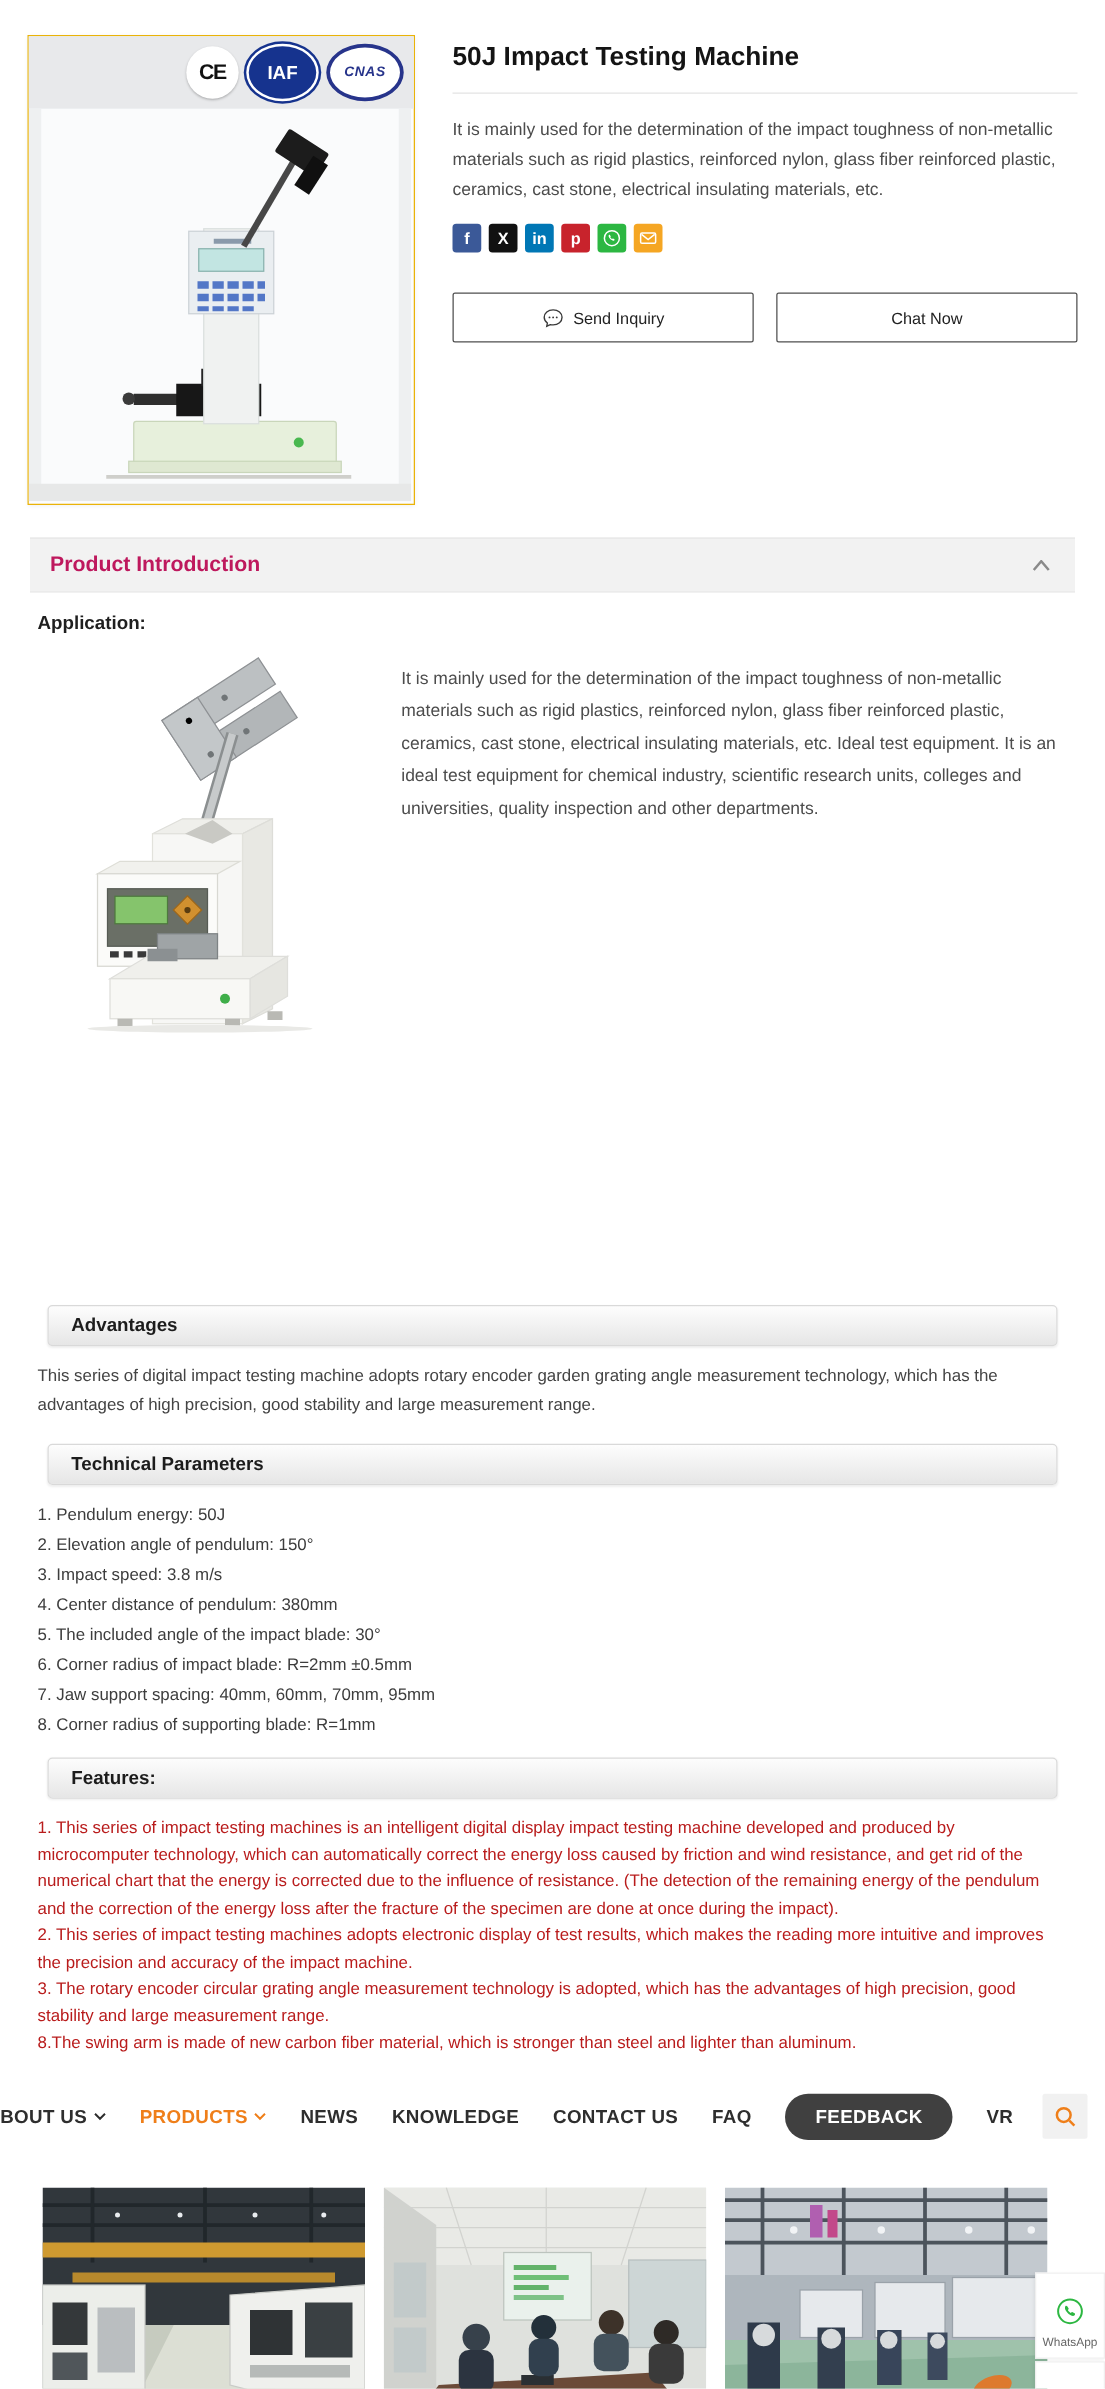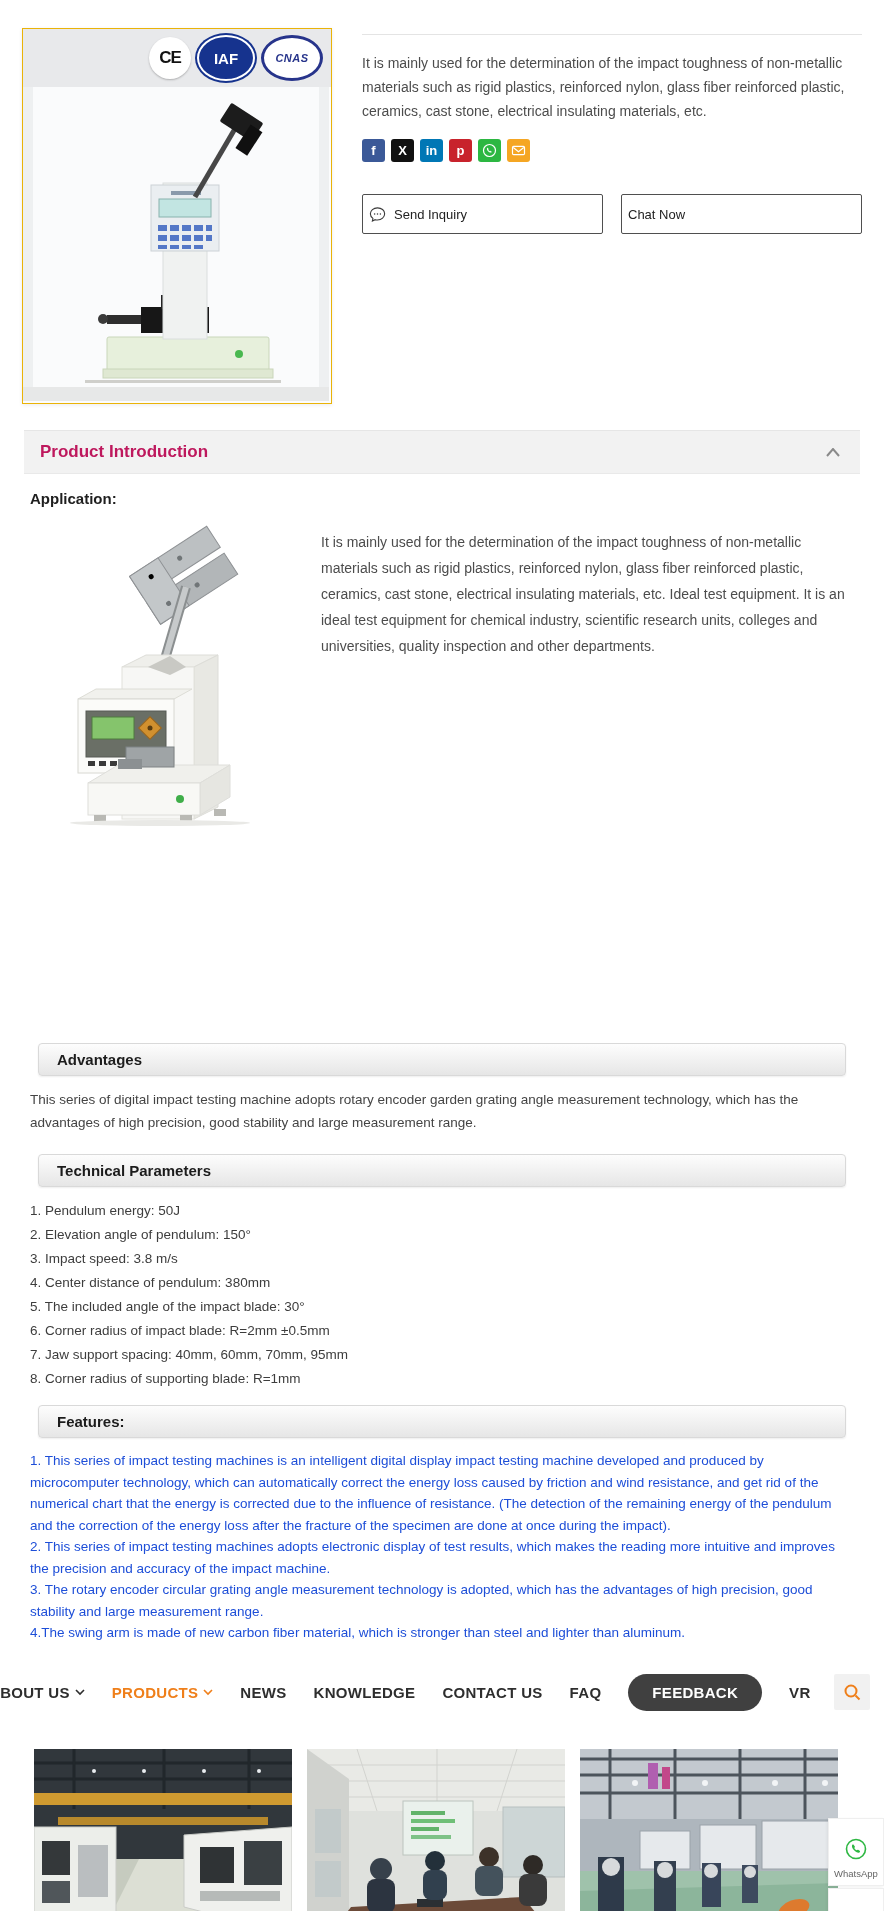--- a/index.html
+++ b/index.html
@@ -22,36 +22,36 @@
   .product-desc{margin:0;font-size:14px;line-height:24px;color:#4c4c4c;}
   .share-row{display:flex;gap:6px;margin-top:16px;}
   .share{width:23px;height:23px;border-radius:3px;display:flex;align-items:center;justify-content:center;color:#fff;font-size:13px;font-weight:bold;cursor:pointer;}
   .share.facebook{background:#3b5998;}
   .share.x-twitter{background:#111111;}
   .share.linkedin{background:#0077b5;}
   .share.pinterest{background:#c8232c;}
   .share.whatsapp{background:#2cb742;}
   .share.email{background:#f5a623;}
   .btn-row{display:flex;gap:18px;margin-top:32px;}
-  .outline-btn{flex:1;height:40px;background:#fff;border:1px solid #4f4f4f;border-radius:2px;display:flex;align-items:center;gap:8px;font-size:13px;color:#222;font-family:inherit;cursor:pointer;}
+  .outline-btn{flex:1;height:40px;background:#fff;border:1px solid #4f4f4f;border-radius:2px;display:flex;align-items:center;justify-content:center;gap:8px;font-size:13px;color:#222;font-family:inherit;cursor:pointer;}
   
   .intro-bar{margin:26px 24px 0 24px;height:42px;background:#f2f2f2;border-top:1px solid #e6e6e6;border-bottom:1px solid #e9e9e9;display:flex;align-items:center;justify-content:space-between;padding:0 16px;}
   .intro-title{font-size:17px;font-weight:bold;color:#be185d;}
   .collapse-toggle{background:none;border:none;cursor:pointer;padding:4px;}
   .content{padding:0 24px;}
   .subheader{margin:16px 14px 0 14px;background:linear-gradient(#fdfdfd,#e6e6e6);border:1px solid #d9d9d9;border-radius:4px;padding:7px 18px;font-size:15px;font-weight:bold;color:#1c1c1c;box-shadow:0 1px 2px rgba(0,0,0,.07);}
   .subheader.mt-lg{margin-top:212px;}
   .app-label{margin:16px 6px 8px 6px;font-size:15px;font-weight:bold;color:#1f1f1f;}
   .app-row{display:flex;margin:0 6px;}
   .app-figure{flex:0 0 235px;}
   .app-text{flex:1;margin-left:56px;font-size:14px;line-height:26px;color:#4c4c4c;}
   .body-text{margin:12px 6px 0 6px;font-size:13.5px;line-height:23px;color:#444;}
   .tech-list{list-style:none;margin:12px 6px 0 6px;padding:0;font-size:13.5px;line-height:24px;color:#3d3d3d;}
   .features-block{margin:12px 6px 0 6px;}
-  .features-block p{margin:0;font-size:13.5px;line-height:21.5px;color:#1d4ed8;}
+  .features-block p{margin:0;font-size:13.5px;line-height:21.5px;color:#b91c1c;}
   
   .site-nav{display:flex;align-items:center;gap:27px;margin:22px 0 0 -11px;padding:8px 0;background:#fff;}
   .nav-item{display:flex;align-items:center;gap:5px;font-size:15px;font-weight:bold;color:#2e2e2e;letter-spacing:.3px;text-decoration:none;cursor:pointer;white-space:nowrap;}
   .nav-item.active{color:#ef7f1a;}
   .nav-pill{background:#404040;color:#fff;font-size:15px;font-weight:bold;border:none;border-radius:19px;padding:10px 24px;cursor:pointer;font-family:inherit;letter-spacing:.3px;}
   .nav-search{width:36px;height:36px;background:#f1f1f1;border:none;border-radius:2px;display:flex;align-items:center;justify-content:center;cursor:pointer;margin-left:-4px;}
   
   .gallery{display:flex;gap:15px;padding:30px 0 0 34px;}
   .photo{width:258px;height:200px;flex:0 0 auto;}
   .photo svg{display:block;}
@@ -112,20 +112,21 @@
 
         <line x1="172" y1="110" x2="213" y2="40" stroke="#474747" stroke-width="5"></line>
         <g transform="rotate(33 213 40)">
           <rect x="196" y="22" width="38" height="22" rx="2" fill="#1c1c1c"></rect>
           <rect x="224" y="30" width="14" height="28" fill="#101010"></rect>
         </g>
       </svg>
     </div>
 
     <div class="product-info">
+      <h1 class="page-title">50J Impact Testing Machine</h1>
       <hr class="title-divider">
       <p class="product-desc">It is mainly used for the determination of the impact toughness of non-metallic materials such as rigid plastics, reinforced nylon, glass fiber reinforced plastic, ceramics, cast stone, electrical insulating materials, etc.</p>
 
       <div class="share-row">
         <span class="share facebook">f</span>
         <span class="share x-twitter">X</span>
         <span class="share linkedin">in</span>
         <span class="share pinterest">p</span>
         <span class="share whatsapp">
           <svg width="15" height="15" viewBox="0 0 20 20">
@@ -241,21 +242,21 @@
       <li>6. Corner radius of impact blade: R=2mm ±0.5mm</li>
       <li>7. Jaw support spacing: 40mm, 60mm, 70mm, 95mm</li>
       <li>8. Corner radius of supporting blade: R=1mm</li>
     </ul>
 
     <div class="subheader" style="margin-top:14px;">Features:</div>
     <div class="features-block">
       <p>1. This series of impact testing machines is an intelligent digital display impact testing machine developed and produced by microcomputer technology, which can automatically correct the energy loss caused by friction and wind resistance, and get rid of the numerical chart that the energy is corrected due to the influence of resistance. (The detection of the remaining energy of the pendulum and the correction of the energy loss after the fracture of the specimen are done at once during the impact).</p>
       <p>2. This series of impact testing machines adopts electronic display of test results, which makes the reading more intuitive and improves the precision and accuracy of the impact machine.</p>
       <p>3. The rotary encoder circular grating angle measurement technology is adopted, which has the advantages of high precision, good stability and large measurement range.</p>
-      <p>4.The swing arm is made of new carbon fiber material, which is stronger than steel and lighter than aluminum.</p>
+      <p>8.The swing arm is made of new carbon fiber material, which is stronger than steel and lighter than aluminum.</p>
     </div>
   </div>
 
   <nav class="site-nav">
     <a class="nav-item">
       <span>ABOUT US</span>
       <svg width="10" height="7" viewBox="0 0 10 7">
           <polyline points="1,1 5,5 9,1" fill="none" stroke="currentColor" stroke-width="1.6"></polyline>
         </svg>
     </a>

